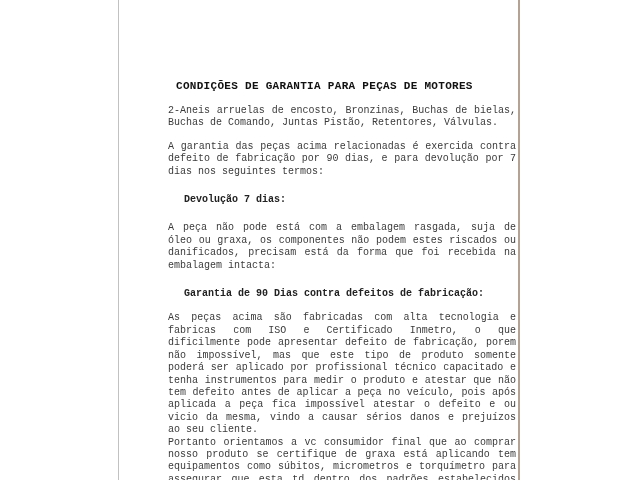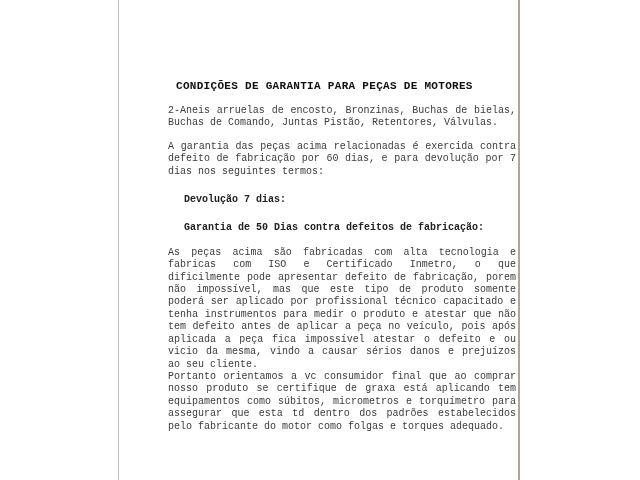--- a/index.html
+++ b/index.html
@@ -76,25 +76,26 @@
 
 <div class="canvas">
   <div class="rule-left"></div>
   <div class="rule-right"></div>
 
   <div class="content">
     <h1 class="title">CONDIÇÕES DE GARANTIA PARA PEÇAS DE MOTORES</h1>
 
     <p class="para mb11">2-Aneis arruelas de encosto, Bronzinas, Buchas de bielas, Buchas de Comando, Juntas Pistão, Retentores, Válvulas.</p>
 
-    <p class="para mb9">A garantia das peças acima relacionadas é exercida contra defeito de fabricação por 60 dias, e para devolução por 7 dias nos seguintes termos:</p>
+    <p class="para mb9">A garantia das peças acima relacionadas é exercida contra defeito de fabricação por 90 dias, e para devolução por 7 dias nos seguintes termos:</p>
 
     <h2 class="head">Devolução 7 dias:</h2>
 
+    <p class="para mb6">A peça não pode está com a embalagem rasgada, suja de óleo ou graxa, os componentes não podem estes riscados ou danificados, precisam está da forma que foi recebida na embalagem intacta:</p>
 
-    <h2 class="head mb12">Garantia de 50 Dias contra defeitos de fabricação:</h2>
+    <h2 class="head mb12">Garantia de 90 Dias contra defeitos de fabricação:</h2>
 
     <p class="para mb0">As peças acima são fabricadas com alta tecnologia e fabricas com ISO e Certificado Inmetro, o que dificilmente pode apresentar defeito de fabricação, porem não impossível, mas que este tipo de produto somente poderá ser aplicado por profissional técnico capacitado e tenha instrumentos para medir o produto e atestar que não tem defeito antes de aplicar a peça no veículo, pois após aplicada a peça fica impossível atestar o defeito e ou vicio da mesma, vindo a causar sérios danos e prejuízos ao seu cliente.</p>
 
     <p class="para mb2">Portanto orientamos a vc consumidor final que ao comprar nosso produto se certifique de graxa está aplicando tem equipamentos como súbitos, micrometros e torquímetro para assegurar que esta td dentro dos padrões estabelecidos pelo fabricante do motor como folgas e torques adequado.</p>
 
   </div>
 </div>
 
 </body></html>

